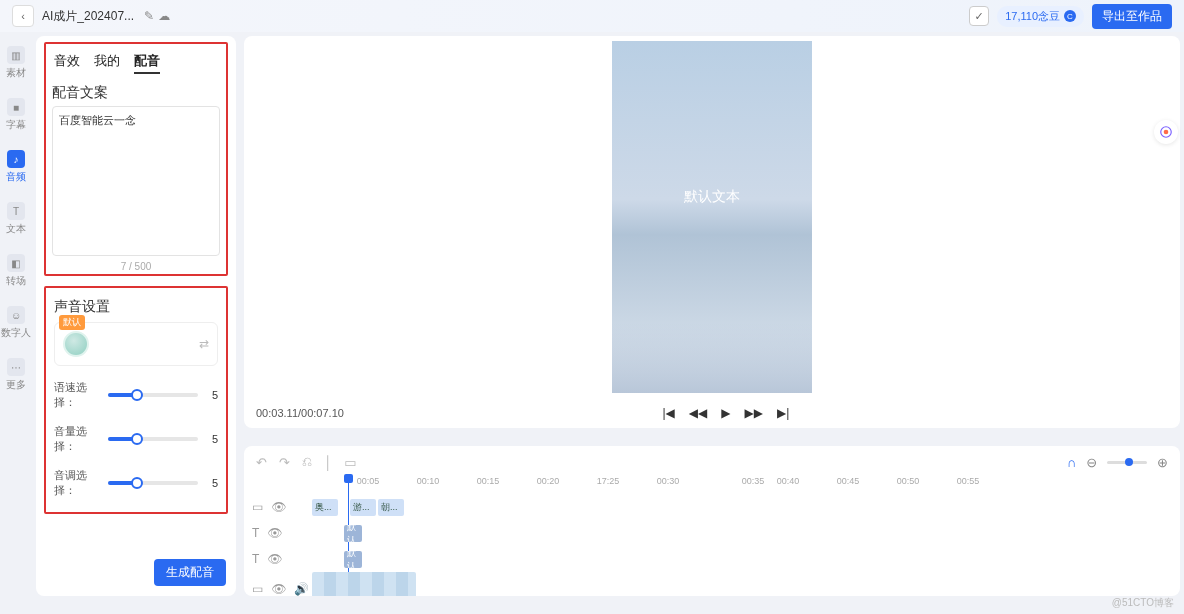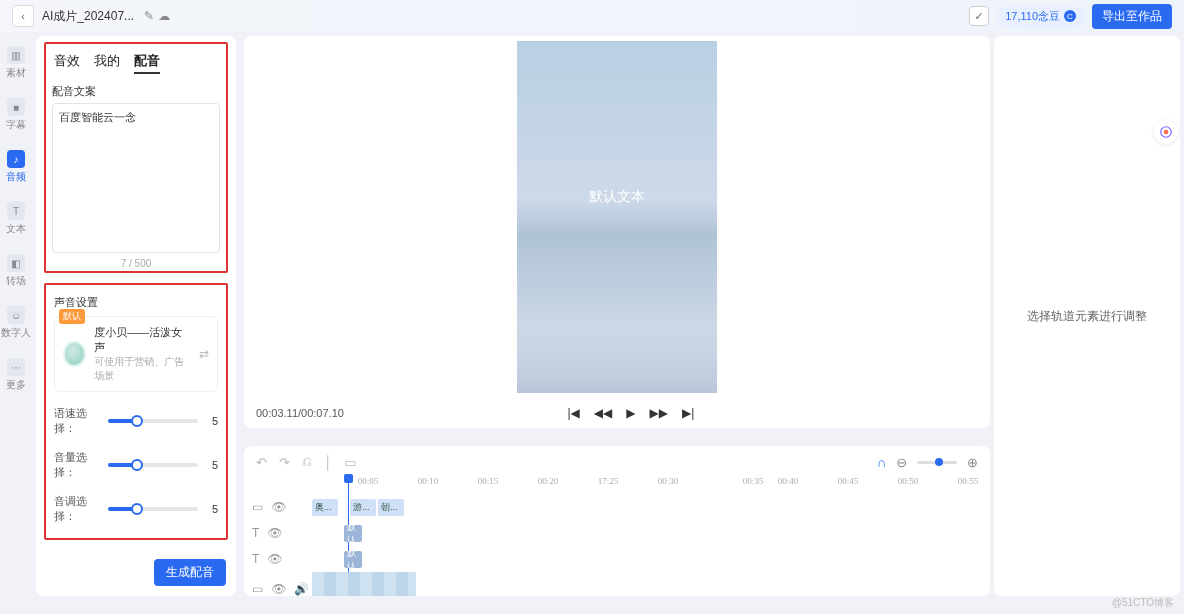--- a/index.html
+++ b/index.html
@@ -17,21 +17,21 @@
 .sidenav { width: 32px; display: flex; flex-direction: column; align-items: center; padding-top: 14px; gap: 18px; }
 .sidenav-item { display: flex; flex-direction: column; align-items: center; gap: 2px; color: #888; font-size: 10px; }
 .sidenav-item.active { color: #2a6af1; }
 .sidenav-item .ico { width: 18px; height: 18px; border-radius: 4px; background: #e3e6ee; display:flex;align-items:center;justify-content:center; font-size:10px; color:#888;}
 .sidenav-item.active .ico { background:#2a6af1; color:#fff; }
 .panel { width: 200px; background: #fff; border-radius: 8px; margin: 4px 4px 4px 4px; padding: 6px 8px 8px; display: flex; flex-direction: column; position:relative; }
 .red-box { border: 2px solid #d33; border-radius: 2px; }
 .tabs { display: flex; gap: 14px; font-size: 13px; padding: 4px 2px 6px; }
 .tabs span { color:#222; }
 .tabs .active { font-weight: 600; border-bottom: 2px solid #333; padding-bottom: 2px; }
-.section-label { font-size: 11px; color: #333; margin: 4px 0 4px; font-family: Liberation Mono, monospace; }
+.section-label { font-size: 14px; color: #333; margin: 4px 0 4px; font-family: Liberation Mono, monospace; }
 .script-input { width: 100%; height: 150px; border: 1px solid #e3e3e3; border-radius: 4px; padding: 6px; font-size: 11px; resize: none; color:#333; }
 .counter { text-align: center; font-size: 10px; color: #aaa; margin-top: 2px; }
 .voice-box { border: 1px solid #eee; border-radius: 6px; padding: 8px; display: flex; align-items: center; gap: 8px; margin-top: 6px; position: relative; }
 .voice-badge { position:absolute; top:-8px; left:4px; background:#ff9a3c; color:#fff; font-size:9px; padding:1px 4px; border-radius:3px;}
 .avatar { width: 26px; height: 26px; border-radius: 50%; background: radial-gradient(circle at 40% 35%, #cfe9e4, #8fcfc1); border:2px solid #e0f3ee;}
 .voice-text .name { font-size: 11px; color: #333; }
 .voice-text .desc { font-size: 10px; color: #aaa; }
 .swap { margin-left:auto; color:#bbb; font-size:12px;}
 .slider-row { display:flex; align-items:center; gap:6px; margin-top:14px; font-size:11px; color:#555;}
 .slider-row .label { width:48px; color:#555;}
@@ -46,21 +46,21 @@
 .phone { width:200px; height:352px; background:linear-gradient(180deg,#b9cfe4 0%,#cdd9e8 45%,#b0c3d6 55%,#dfe7f0 100%); display:flex; flex-direction:column; align-items:center; justify-content:center; position:relative; }
 .phone::after{content:"";position:absolute;bottom:0;left:0;right:0;height:70px;background:linear-gradient(0deg,rgba(180,195,214,.9),transparent);}
 .default-text { color:#fff; font-size:14px; font-weight:500; margin-bottom:40px;}
 .subtitle-bubble { background:#fff; color:#2950b8; font-size:11px; padding:6px 18px; border-radius:14px; border:1px solid #2a6af1; margin-top:26px; z-index:1;}
 .player-bar { height:30px; display:flex; align-items:center; padding:0 12px; gap:14px; color:#555; font-size:11px;}
 .player-ctrls { margin-left:auto; margin-right:auto; display:flex; gap:14px; color:#333; font-size:12px;}
 .timeline { background:#fff; border-radius:8px; flex:1; display:flex; flex-direction:column; padding:6px 8px 4px; overflow:hidden;}
 .tl-tools { display:flex; align-items:center; gap:12px; color:#bbb; font-size:13px; padding:2px 4px 6px;}
 .tl-tools .right { margin-left:auto; display:flex; align-items:center; gap:10px; color:#888;}
 .magnet { color:#2a6af1;}
-.ruler { position:relative; height:16px; margin-left:56px; font-size:9px; color:#aaa;font-family:Liberation Serif, serif;}
+.ruler { position:relative; height:16px; margin-left:56px; font-size:9px; color:#aaa;}
 .ruler span { position:absolute; top:0; transform:translateX(-50%);}
 .playhead { position:absolute; top:0; bottom:-120px; width:1px; background:#2a6af1; left:40px;}
 .playhead::before{content:"";position:absolute;top:-2px;left:-4px;width:9px;height:9px;background:#2a6af1;border-radius:2px;}
 .tracks { margin-top:4px; display:flex; flex-direction:column; gap:4px; position:relative;}
 .track { display:flex; align-items:center; height:22px; }
 .track-head { width:56px; display:flex; align-items:center; gap:8px; color:#999; font-size:12px; }
 .track-body { flex:1; position:relative; height:100%; border-top:1px dashed transparent;}
 .clip { position:absolute; top:2px; bottom:2px; background:#cfe0f7; border-radius:2px; font-size:9px; color:#354; display:flex; align-items:center; padding:0 3px; overflow:hidden;}
 .clip.dark { background:#9db5d8; color:#fff;}
 .clip.video { background:repeating-linear-gradient(90deg,#cfe2f2 0 12px,#bcd5ea 12px 24px); height:28px; top:-3px;}
@@ -129,24 +129,20 @@
       <div class="section-label">配音文案</div>
       <textarea class="script-input" style="">百度智能云一念</textarea>
       <div class="counter">7 / 500</div>
     </div>
 
     <div class="red-box" style="margin-top:10px; padding:6px 8px 14px;">
       <div class="section-label">声音设置</div>
       <div class="voice-box">
         <span class="voice-badge">默认</span>
         <div class="avatar"></div>
-        <div class="voice-text">
-          <div class="name">度小贝——活泼女声</div>
-          <div class="desc">可使用于营销、广告场景</div>
-        </div>
         <span class="swap">⇄</span>
       </div>
       <div class="slider-row">
         <span class="label">语速选择：</span>
         <div class="slider">
             <div class="fill"></div>
             <div class="thumb"></div>
           </div>
         <span class="slider-val">5</span>
       </div>
@@ -259,23 +255,20 @@
               </div>
               <div class="track-body">
             <div class="clip video" style="left:4px;width:104px"></div>
           </div>
             </div>
         </div>
       </div>
     </div>
   </div>
 
-  <div class="right-panel">
-    <span>选择轨道元素进行调整</span>
-  </div>
 </div>
 
 <div class="floating">
   <svg viewBox="0 0 24 24">
       <circle cx="12" cy="12" r="9" fill="none" stroke="#7b61ff" stroke-width="2"></circle>
       <circle cx="12" cy="12" r="4" fill="#ff6b4a"></circle>
     </svg>
 </div>
 <div class="watermark">@51CTO博客</div>
 

